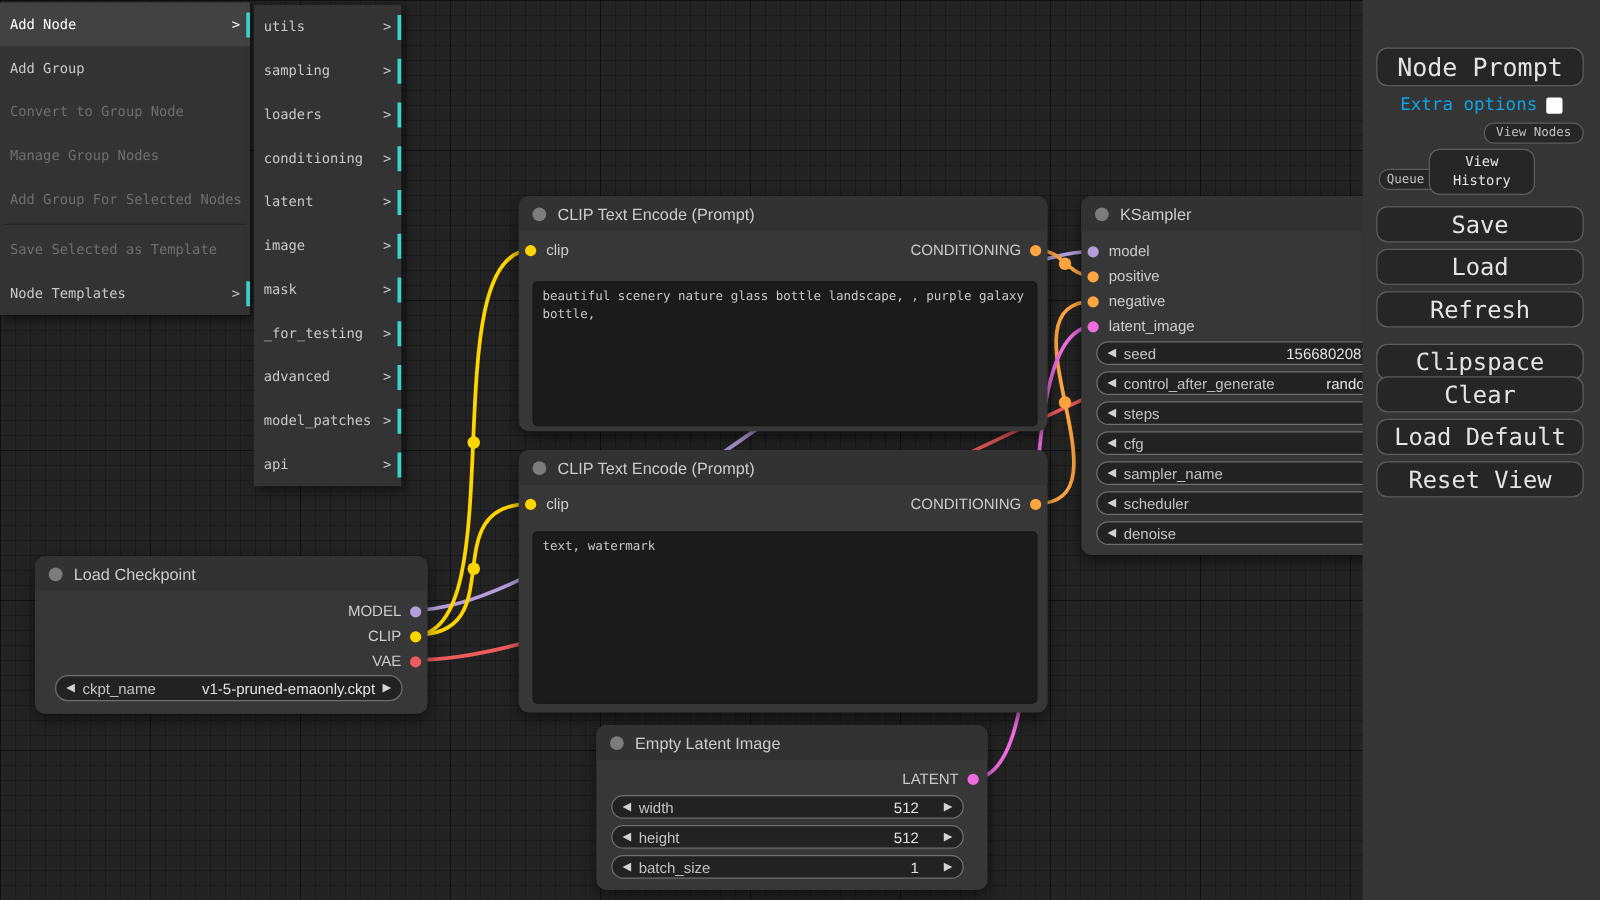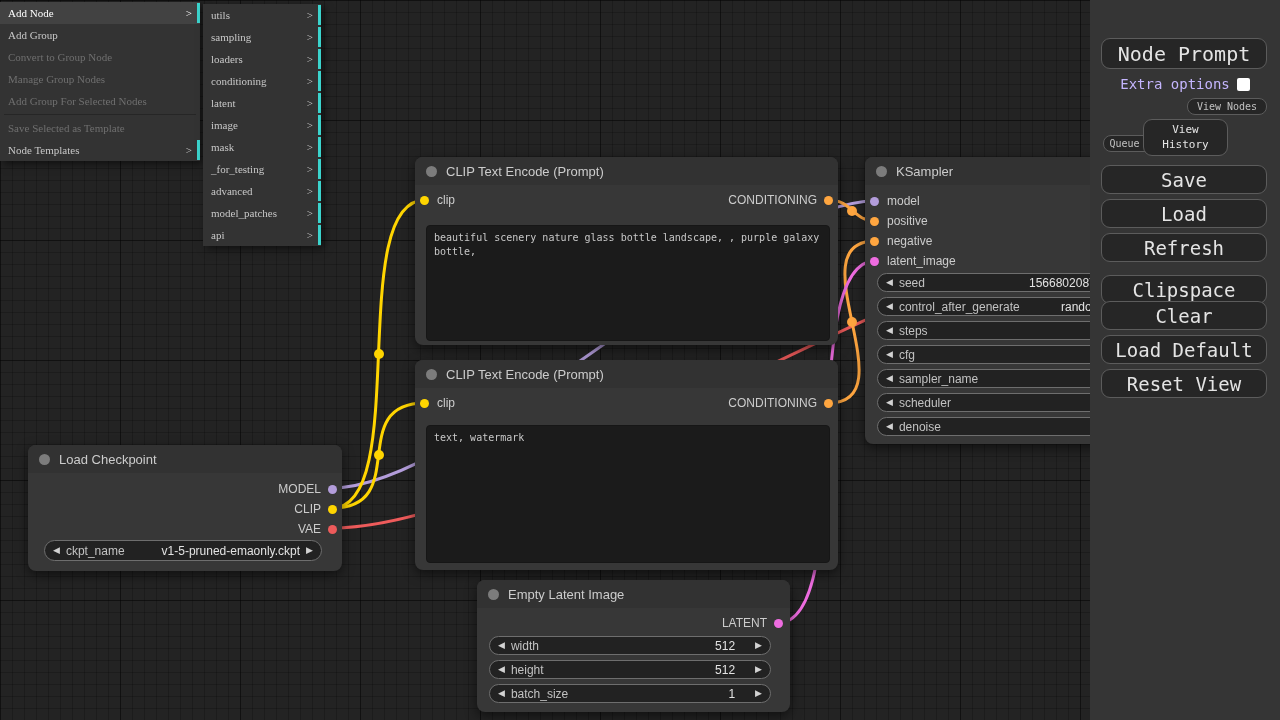--- a/index.html
+++ b/index.html
@@ -43,42 +43,42 @@
   .wvalue { margin-left:auto; color:#e2e2e2; white-space:nowrap; }
   .wvalue-center { flex:1; text-align:right; margin:0; color:#e2e2e2; }
   .kv-abs { position:absolute; top:2px; color:#e2e2e2; white-space:nowrap; }
   .kv-seed { left:151px; } .kv-ctrl { left:183px; }
 
   
   .cmenu { position:absolute; z-index:30; background:#333333; box-shadow:3px 3px 8px rgba(0,0,0,.55);
            font-family:"DejaVu Sans Mono", monospace; font-size:11px; color:#c8c8c8; }
   .cm-main { left:0; top:2px; width:200px; }
   .cm-sub  { left:203px; top:4px; width:118px; }
-  .cm-item { height:22px; display:flex; align-items:center; padding:0 0 0 8px; position:relative;font-family:Liberation Serif, serif; }
+  .cm-item { height:35px; display:flex; align-items:center; padding:0 0 0 8px; position:relative; }
   .cm-item .cm-label { flex:1; white-space:nowrap; }
   .cm-item.hl { background:#424242; color:#ffffff; }
   .cm-item.dis { color:#6f6f6f; }
   .cm-caret { margin-right:5px; }
   .cm-tip { width:3px; height:20px; flex:0 0 auto; }
   .cm-sep { height:1px; background:#262626; margin:2px 4px; }
 
   
   .sidebar { position:absolute; z-index:10; left:1090px; top:0; width:190px; height:720px;
              background:#353535; font-family:"DejaVu Sans Mono", monospace; color:#cccccc; }
   .sb-top { position:absolute; left:12px; right:10px; top:10px; height:22px;
             display:flex; align-items:center; gap:7px; font-size:13px; color:#9f9f9f; }
   .sb-top .spacer { flex:1; }
   .gear { font-size:18px; line-height:1; }
   .closex { font-size:21px; line-height:1; color:#d5d5d5; font-family:"DejaVu Sans", sans-serif; }
   .sb-btn { position:absolute; background:#262626; border:1px solid #5c5c5c; border-radius:9px;
             color:#e4e4e4; display:flex; align-items:center; justify-content:center;
             font-family:"DejaVu Sans Mono", monospace; }
   .qp { left:11px; top:38px; width:166px; height:31px; font-size:20px; }
   .extra { position:absolute; left:0; right:0; top:76px; height:16px; display:flex;
-           align-items:center; justify-content:center; gap:7px; font-size:14px; color:#c4b5fd; }
+           align-items:center; justify-content:center; gap:7px; font-size:14px; color:#0ea5e9; }
   .chk { width:13px; height:13px; background:#ffffff; border-radius:2px; }
   .sb-sm { height:17px; font-size:10px; border-radius:8px; color:#c0c0c0; }
   .qf { left:13px; top:98px; width:79px;margin-top:37px; }
   .vq { left:97px; top:98px; width:80px; }
   .vh { left:53px; top:119px; width:85px; height:37px; font-size:11px; line-height:1.3;
         flex-direction:column; }
   .sb-big { left:11px; width:166px; height:29px; font-size:19px; }
 </style>
 </head>
 <body>

